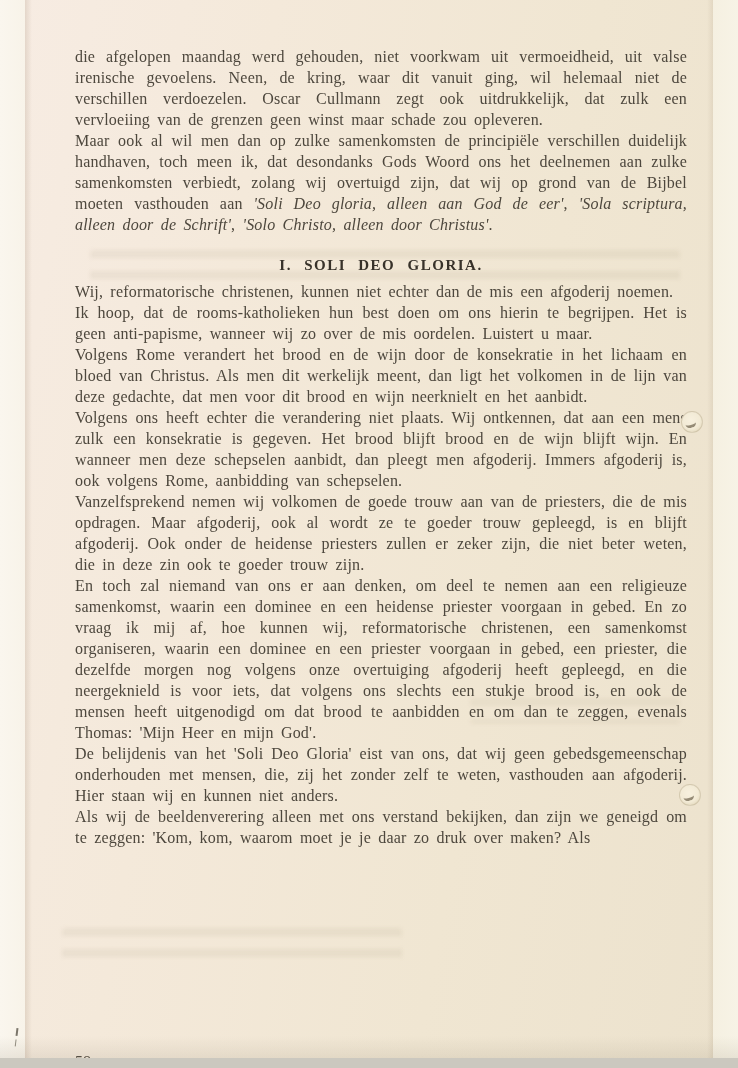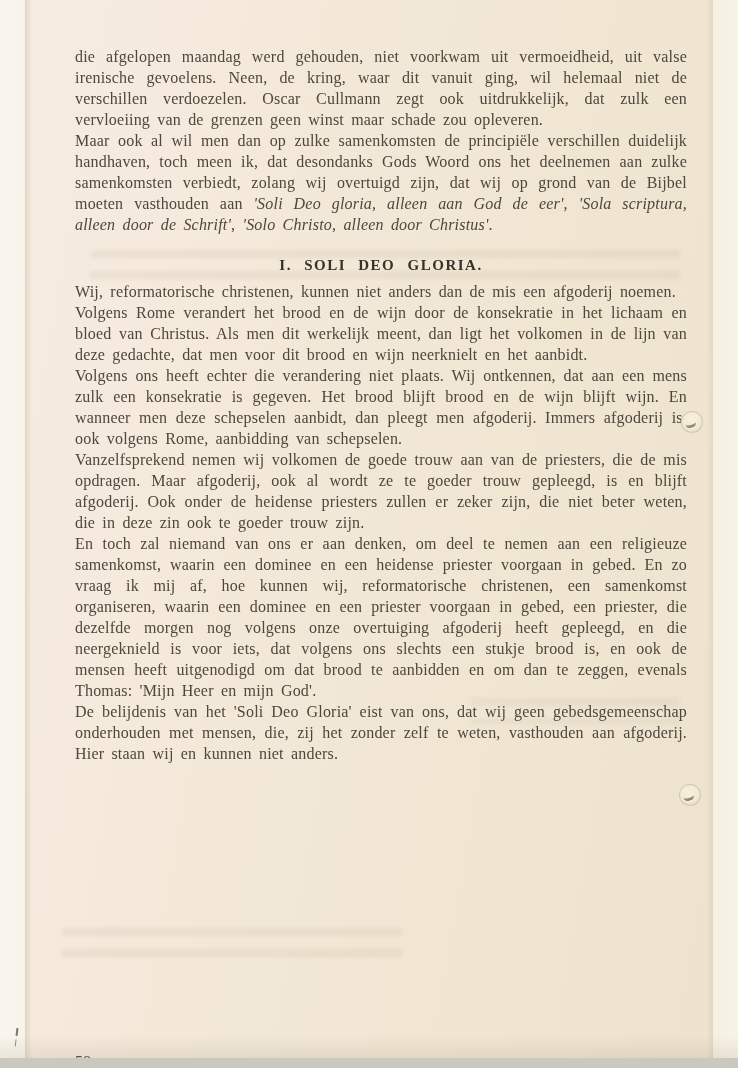--- a/index.html
+++ b/index.html
@@ -116,26 +116,28 @@
   <div class="page-edge-right"></div>
 
   <div class="ghost g1"></div>
   <div class="ghost g2"></div>
   <div class="ghost g3"></div>
 
   <div class="text-block">
       <p class="para body"><span>die afgelopen maandag werd gehouden, niet voorkwam uit vermoeidheid, uit valse irenische gevoelens. Neen, de kring, waar dit vanuit ging, wil helemaal niet de verschillen verdoezelen. Oscar Cullmann zegt ook uitdrukkelijk, dat zulk een vervloeiing van de grenzen geen winst maar schade zou opleveren.</span></p>
       <p class="para body"><span>Maar ook al wil men dan op zulke samenkomsten de principiële verschillen duidelijk handhaven, toch meen ik, dat desondanks Gods Woord ons het deelnemen aan zulke samenkomsten verbiedt, zolang wij overtuigd zijn, dat wij op grond van de Bijbel moeten vasthouden aan </span><span class="it">'Soli Deo gloria, alleen aan God de eer'</span><span>, </span><span class="it">'Sola scriptura, alleen door de Schrift'</span><span>, </span><span class="it">'Solo Christo, alleen door Christus'</span><span>.</span></p>
       <p class="para heading"><span>I. SOLI DEO GLORIA.</span></p>
-      <p class="para body"><span>Wij, reformatorische christenen, kunnen niet anders dan de mis een afgoderij noemen.</span></p>
+      <p class="para body"><span>Wij, reformatorische christenen, kunnen niet echter dan de mis een afgoderij noemen.</span></p>
+      <p class="para body"><span>Ik hoop, dat de rooms-katholieken hun best doen om ons hierin te begrijpen. Het is geen anti-papisme, wanneer wij zo over de mis oordelen. Luistert u maar.</span></p>
       <p class="para body"><span>Volgens Rome verandert het brood en de wijn door de konsekratie in het lichaam en bloed van Christus. Als men dit werkelijk meent, dan ligt het volkomen in de lijn van deze gedachte, dat men voor dit brood en wijn neerknielt en het aanbidt.</span></p>
       <p class="para body"><span>Volgens ons heeft echter die verandering niet plaats. Wij ontkennen, dat aan een mens zulk een konsekratie is gegeven. Het brood blijft brood en de wijn blijft wijn. En wanneer men deze schepselen aanbidt, dan pleegt men afgoderij. Immers afgoderij is, ook volgens Rome, aanbidding van schepselen.</span></p>
       <p class="para body"><span>Vanzelfsprekend nemen wij volkomen de goede trouw aan van de priesters, die de mis opdragen. Maar afgoderij, ook al wordt ze te goeder trouw gepleegd, is en blijft afgoderij. Ook onder de heidense priesters zullen er zeker zijn, die niet beter weten, die in deze zin ook te goeder trouw zijn.</span></p>
       <p class="para body"><span>En toch zal niemand van ons er aan denken, om deel te nemen aan een religieuze samenkomst, waarin een dominee en een heidense priester voorgaan in gebed. En zo vraag ik mij af, hoe kunnen wij, reformatorische christenen, een samenkomst organiseren, waarin een dominee en een priester voorgaan in gebed, een priester, die dezelfde morgen nog volgens onze overtuiging afgoderij heeft gepleegd, en die neergeknield is voor iets, dat volgens ons slechts een stukje brood is, en ook de mensen heeft uitgenodigd om dat brood te aanbidden en om dan te zeggen, evenals Thomas: 'Mijn Heer en mijn God'.</span></p>
       <p class="para body"><span>De belijdenis van het 'Soli Deo Gloria' eist van ons, dat wij geen gebedsgemeenschap onderhouden met mensen, die, zij het zonder zelf te weten, vasthouden aan afgoderij. Hier staan wij en kunnen niet anders.</span></p>
+      <p class="para body"><span>Als wij de beeldenverering alleen met ons verstand bekijken, dan zijn we geneigd om te zeggen: 'Kom, kom, waarom moet je je daar zo druk over maken? Als</span></p>
     </div>
 
   <div class="page-number">58</div>
 
   <div class="blemish b1"></div>
   <div class="blemish b2"></div>
   <div class="edge-mark"></div>
 
   <div class="bottom-shadow"></div>
   <div class="bottom-strip"></div>

